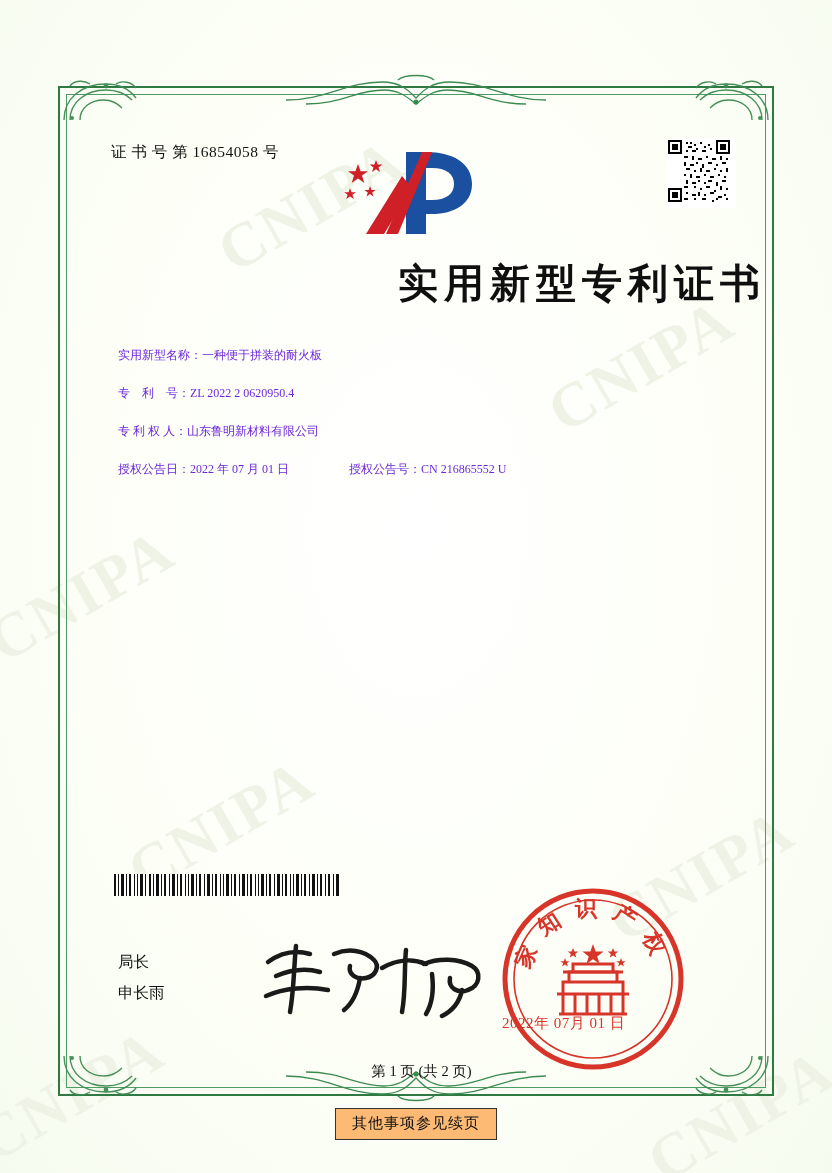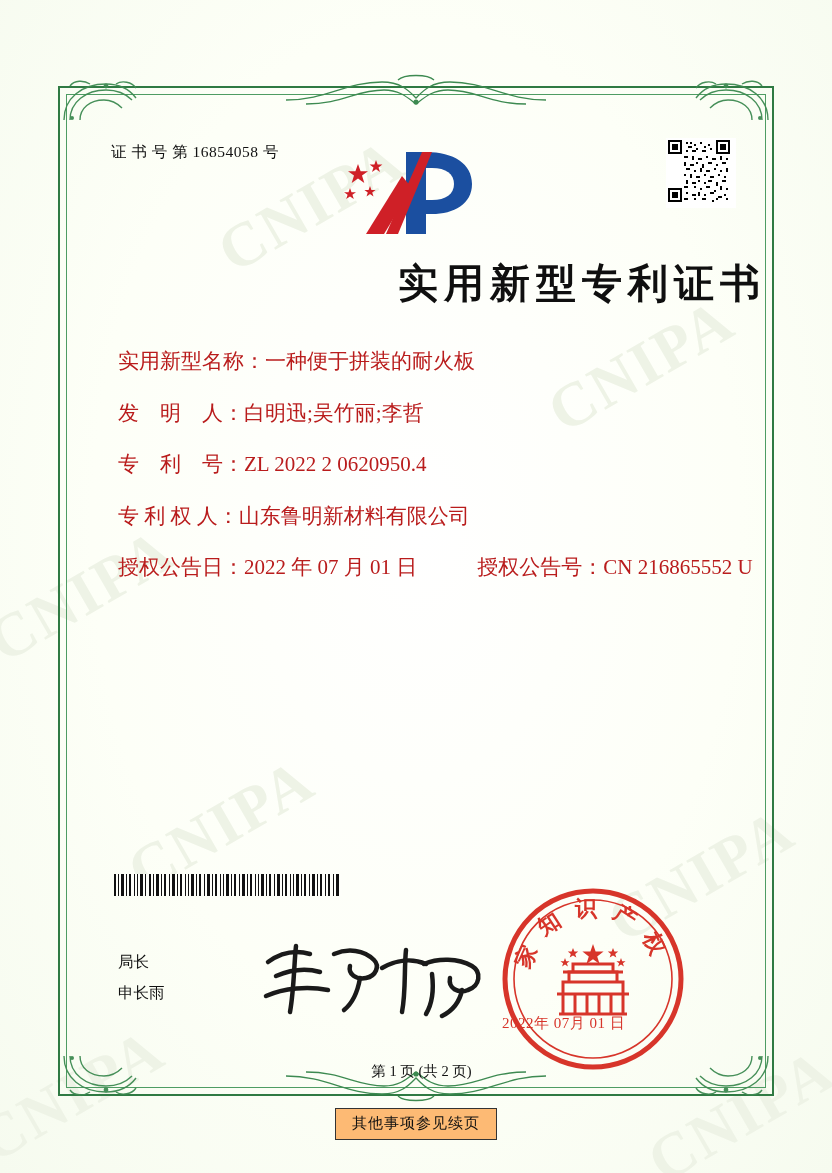--- a/index.html
+++ b/index.html
@@ -148,22 +148,22 @@
     letter-spacing: 6px;
     color: #0f0f0f;
     font-family: "Liberation Serif", "DejaVu Serif", serif;
   }
 
   .fields {
     position: absolute;
     left: 52px;
     right: 40px;
     top: 252px;
-    font-size: 21px;
-    color: #b91c1c;
+    font-size: 12px;
+    color: #6d28d9;
   }
   .field-row {
     margin-bottom: 20px;
     line-height: 1.5;
     white-space: nowrap;
   }
   .field-label {
     display: inline-block;
     min-width: 0;
   }
@@ -462,23 +462,20 @@
       </svg>
     </div>
 
     <div class="main-title">实用新型专利证书</div>
 
     <div class="fields">
       <div class="field-row">
         <span class="field-label">实用新型名称：</span><span class="field-val">一种便于拼装的耐火板</span>
       </div>
       <div class="field-row">
-        <span class="field-label">发　明　人：</span><span class="field-val">白明迅;吴竹丽;李哲</span>
-      </div>
-      <div class="field-row">
         <span class="field-label">专　利　号：</span><span class="field-val">ZL 2022 2 0620950.4</span>
       </div>
       <div class="field-row">
         <span class="field-label">专 利 权 人：</span><span class="field-val">山东鲁明新材料有限公司</span>
       </div>
       <div class="field-row two-col">
         <span class="field-label">授权公告日：</span><span class="field-val">2022 年 07 月 01 日</span><span class="second">授权公告号：</span><span class="field-val">CN 216865552 U</span>
       </div>
     </div>
 

